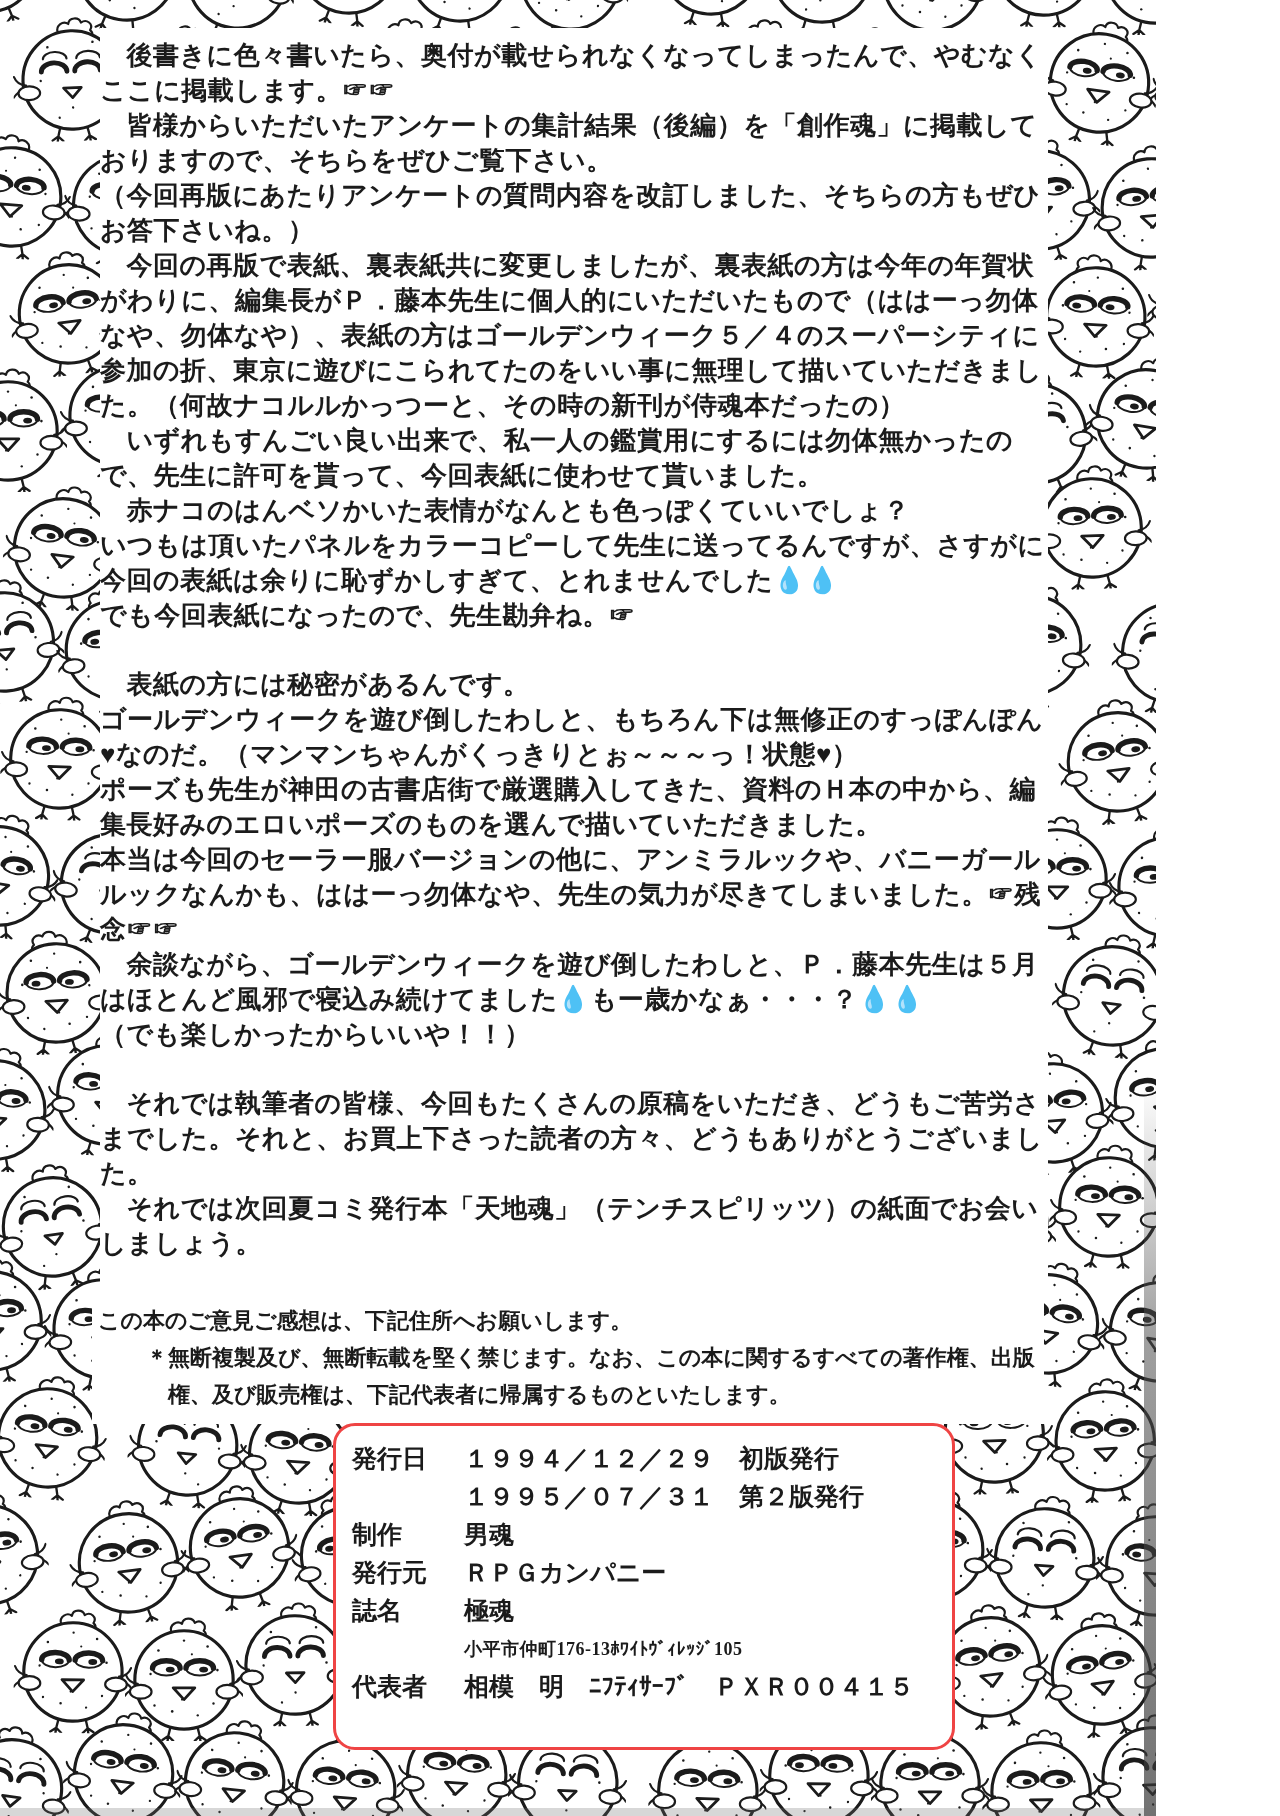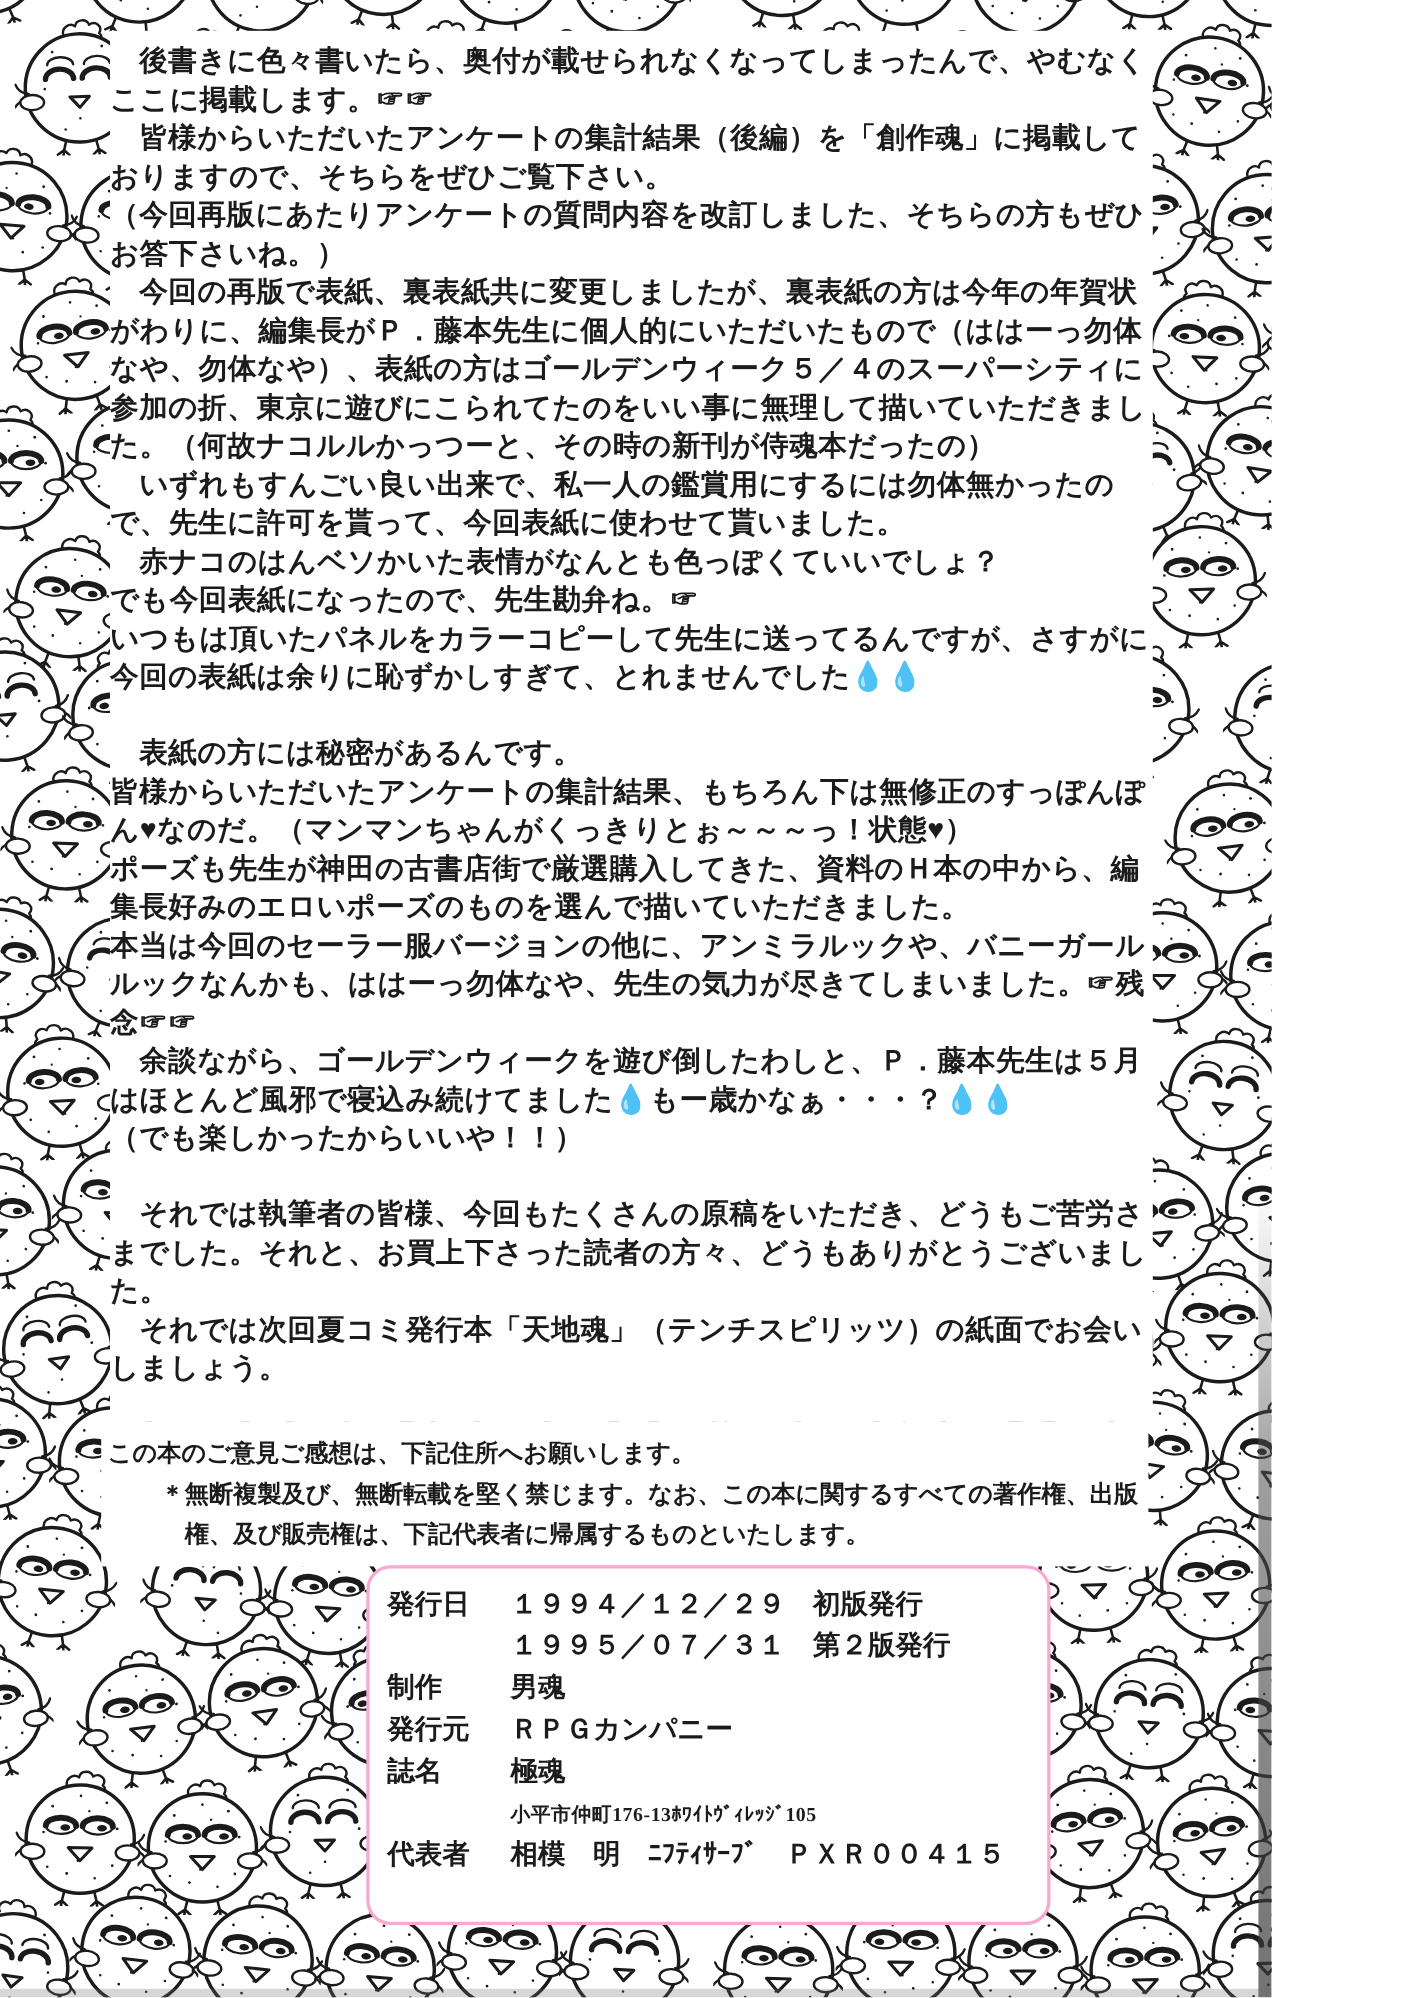--- a/index.html
+++ b/index.html
@@ -28,21 +28,21 @@
     font-size:27px; letter-spacing:5px; font-weight:700;
   }
   #notice {
     left:92px; top:1292px; width:952px; height:132px;
     padding:10px 0 0 6px;
     font-size:22px; line-height:37px; font-weight:700;
   }
   #notice .hang { padding-left:1em; text-indent:-1em;margin-left:48px; }
   #colophon {
     position:absolute; left:333px; top:1423px; width:622px; height:327px;
-    background:var(--paper); border:3px solid #f9a8d4; border-radius:22px;
+    background:var(--paper); border:3px solid #ef4444; border-radius:22px;
     padding:14px 14px 8px 16px;
     font-size:25px; line-height:38px; font-weight:700; z-index:3;
   }
   .crow { display:flex; }
   .crow .lbl { width:112px; flex:none; }
   .crow .val { flex:1; white-space:nowrap; }
   .crow.addr .val { font-size:18px; letter-spacing:0.5px; }
   #edge-right {
     position:absolute; right:0; top:1080px; width:12px; height:736px; z-index:4;
     background:linear-gradient(to bottom, rgba(80,80,80,0), rgba(80,80,80,0.55) 35%, rgba(55,55,55,0.7));
@@ -727,24 +727,24 @@
     </div>
 
   <div id="main-text" class="panel">
     <div id="paras">
         <p>　後書きに色々書いたら、奥付が載せられなくなってしまったんで、やむなくここに掲載します。☞☞</p>
         <p>　皆様からいただいたアンケートの集計結果（後編）を「創作魂」に掲載しておりますので、そちらをぜひご覧下さい。</p>
         <p>（今回再版にあたりアンケートの質問内容を改訂しました、そちらの方もぜひお答下さいね。）</p>
         <p>　今回の再版で表紙、裏表紙共に変更しましたが、裏表紙の方は今年の年賀状がわりに、編集長がＰ．藤本先生に個人的にいただいたもので（ははーっ勿体なや、勿体なや）、表紙の方はゴールデンウィーク５／４のスーパーシティに参加の折、東京に遊びにこられてたのをいい事に無理して描いていただきました。（何故ナコルルかっつーと、その時の新刊が侍魂本だったの）</p>
         <p>　いずれもすんごい良い出来で、私一人の鑑賞用にするには勿体無かったので、先生に許可を貰って、今回表紙に使わせて貰いました。</p>
         <p>　赤ナコのはんベソかいた表情がなんとも色っぽくていいでしょ？</p>
+        <p>いつもは頂いたパネルをカラーコピーして先生に送ってるんですが、さすがに今回の表紙は余りに恥ずかしすぎて、とれませんでした💧💧</p>
         <p>でも今回表紙になったので、先生勘弁ね。☞</p>
-        <p>いつもは頂いたパネルをカラーコピーして先生に送ってるんですが、さすがに今回の表紙は余りに恥ずかしすぎて、とれませんでした💧💧</p>
         <p class="gap">　表紙の方には秘密があるんです。</p>
-        <p>皆様からいただいたアンケートの集計結果、もちろん下は無修正のすっぽんぽん♥なのだ。（マンマンちゃんがくっきりとぉ～～～っ！状態♥）</p>
+        <p>ゴールデンウィークを遊び倒したわしと、もちろん下は無修正のすっぽんぽん♥なのだ。（マンマンちゃんがくっきりとぉ～～～っ！状態♥）</p>
         <p>ポーズも先生が神田の古書店街で厳選購入してきた、資料のＨ本の中から、編集長好みのエロいポーズのものを選んで描いていただきました。</p>
         <p>本当は今回のセーラー服バージョンの他に、アンミラルックや、バニーガールルックなんかも、ははーっ勿体なや、先生の気力が尽きてしまいました。☞残念☞☞</p>
         <p>　余談ながら、ゴールデンウィークを遊び倒したわしと、Ｐ．藤本先生は５月はほとんど風邪で寝込み続けてました💧もー歳かなぁ・・・？💧💧</p>
         <p>（でも楽しかったからいいや！！）</p>
         <p class="gap">　それでは執筆者の皆様、今回もたくさんの原稿をいただき、どうもご苦労さまでした。それと、お買上下さった読者の方々、どうもありがとうございました。</p>
         <p>　それでは次回夏コミ発行本「天地魂」（テンチスピリッツ）の紙面でお会いしましょう。</p>
       </div>
     <div id="date-row">
       <span>１９９５／０７／１９</span>
       <span>ＢＹだんぢょん</span>

